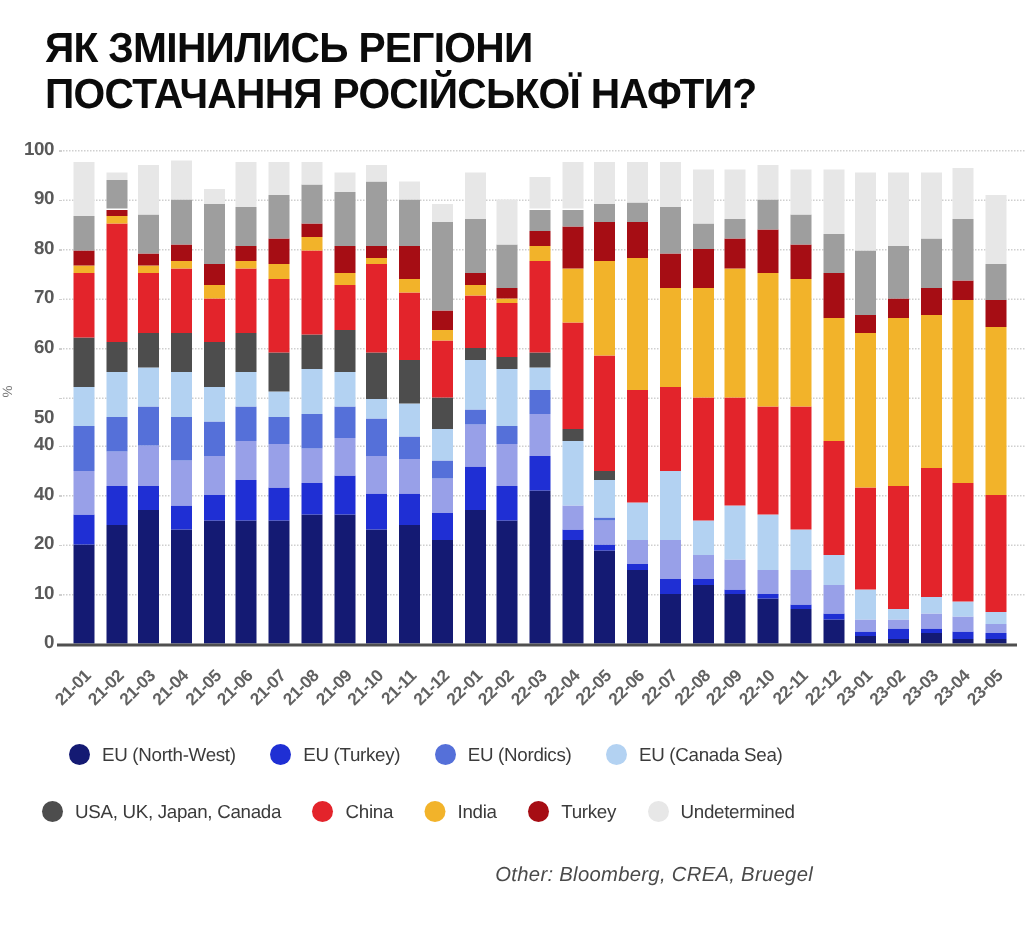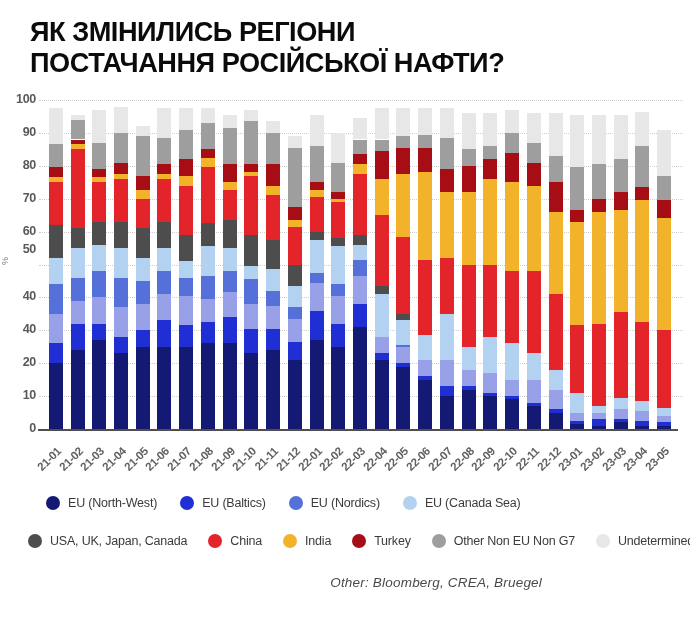--- a/index.html
+++ b/index.html
@@ -417,21 +417,21 @@
         <div class="seg" style="bottom: 253.33px; height: 46.06px; background: rgb(231, 231, 231);"></div>
       </div>
     </div>
   <div class="axis-x"></div>
   <div id="yticks">
       <div class="ytick" style="left: 4px; top: 421px;">0</div>
       <div class="ytick" style="left: 4px; top: 388.1px;">10</div>
       <div class="ytick" style="left: 4px; top: 355.2px;">20</div>
       <div class="ytick" style="left: 4px; top: 322.3px;">40</div>
       <div class="ytick" style="left: 4px; top: 289.4px;">40</div>
-      <div class="ytick" style="left: 4px; top: 242px;">50</div>
+      <div class="ytick" style="left: 4px; top: 271px;">50</div>
       <div class="ytick" style="left: 4px; top: 223.6px;">60</div>
       <div class="ytick" style="left: 4px; top: 190.7px;">70</div>
       <div class="ytick" style="left: 4px; top: 157.8px;">80</div>
       <div class="ytick" style="left: 4px; top: 124.9px;">90</div>
       <div class="ytick" style="left: 4px; top: 92px;">100</div>
     </div>
   <div id="xticks">
       <div class="xtick" style="left: 14.8621px; top: 443px;">21-01</div>
       <div class="xtick" style="left: 36.5862px; top: 443px;">21-02</div>
       <div class="xtick" style="left: 58.3103px; top: 443px;">21-03</div>
@@ -463,21 +463,21 @@
       <div class="xtick" style="left: 623.138px; top: 443px;">23-05</div>
     </div>
 
   <div class="legend-row r1">
       <div class="legend-item">
         <span class="swatch" style="background: rgb(20, 26, 115);"></span>
         <span class="legend-label">EU (North-West)</span>
       </div>
       <div class="legend-item">
         <span class="swatch" style="background: rgb(31, 47, 212);"></span>
-        <span class="legend-label">EU (Baltics)</span>
+        <span class="legend-label">EU (Turkey)</span>
       </div>
       <div class="legend-item">
         <span class="swatch" style="background: rgb(85, 112, 217);"></span>
         <span class="legend-label">EU (Nordics)</span>
       </div>
       <div class="legend-item">
         <span class="swatch" style="background: rgb(179, 210, 242);"></span>
         <span class="legend-label">EU (Canada Sea)</span>
       </div>
     </div>
@@ -492,23 +492,19 @@
       </div>
       <div class="legend-item">
         <span class="swatch" style="background: rgb(242, 179, 42);"></span>
         <span class="legend-label">India</span>
       </div>
       <div class="legend-item">
         <span class="swatch" style="background: rgb(166, 13, 20);"></span>
         <span class="legend-label">Turkey</span>
       </div>
       <div class="legend-item">
-        <span class="swatch" style="background: rgb(158, 158, 158);"></span>
-        <span class="legend-label">Other Non EU Non G7</span>
-      </div>
-      <div class="legend-item">
         <span class="swatch" style="background: rgb(231, 231, 231);"></span>
         <span class="legend-label">Undetermined</span>
       </div>
     </div>
 
   <div class="source">Other: Bloomberg, CREA, Bruegel</div>
 </div>
 
 </body></html>

